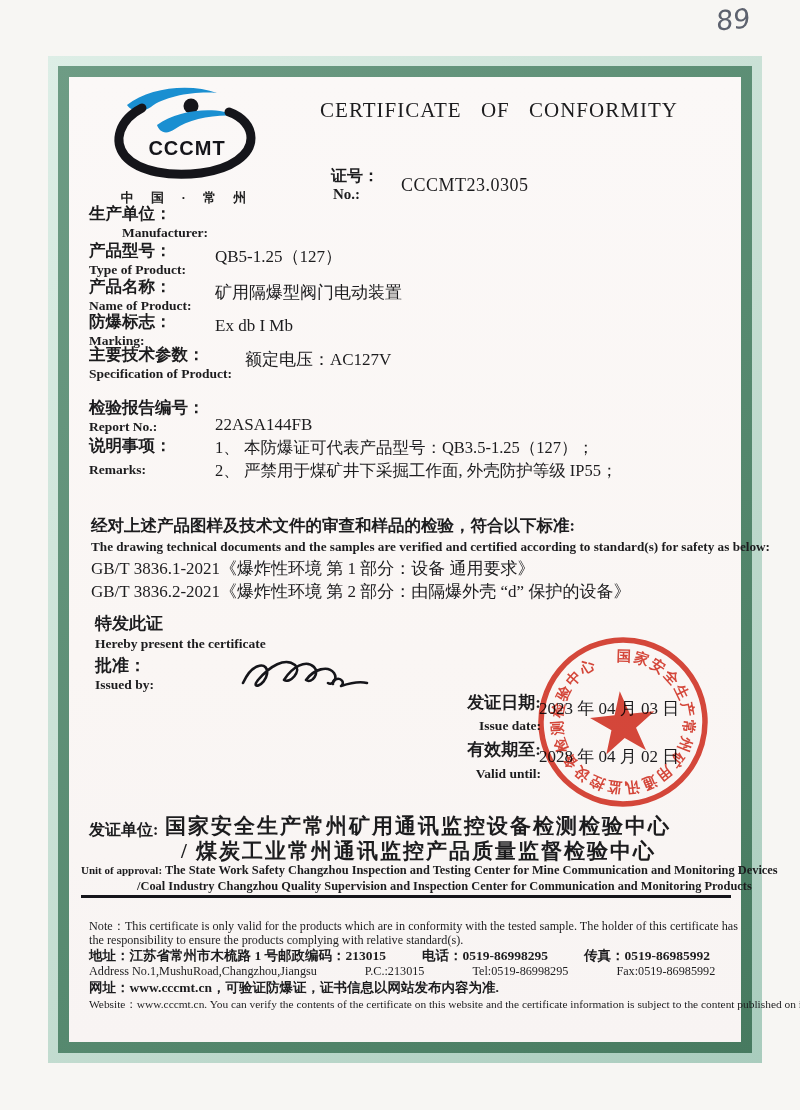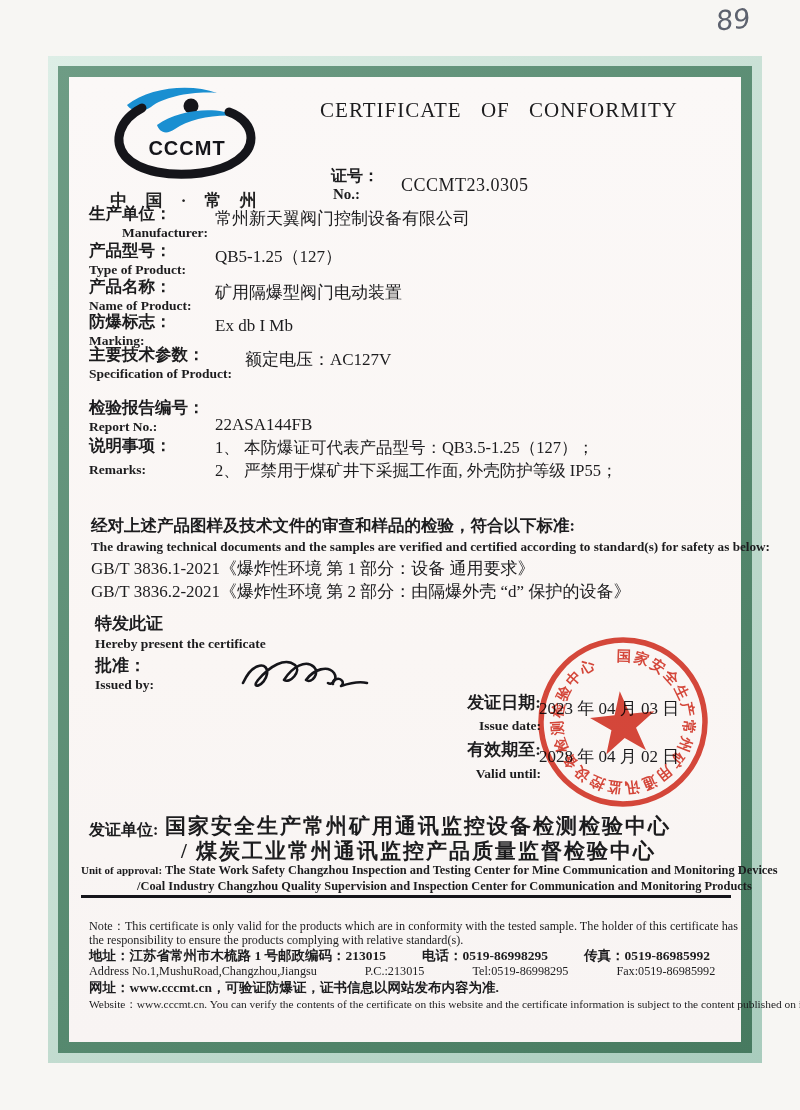--- a/index.html
+++ b/index.html
@@ -27,21 +27,21 @@
     background:linear-gradient(135deg,#6e9c85 0%,#578a70 55%,#477a60 100%);
     padding:11px;
   }
   .paper {
     position:relative; width:100%; height:100%;
     background:linear-gradient(180deg,#fbf8f7 0%,#faf6f4 60%,#f8f4f3 100%);
   }
   .abs { position:absolute; }
 
   
-  .logo-caption { font-size:17px; letter-spacing:7px; color:#222; font-weight:600; }
+  .logo-caption { font-size:13px; letter-spacing:7px; color:#222; font-weight:600; }
   .title-cn { font-size:42px; letter-spacing:27px; font-weight:500; white-space:nowrap; color:#17171a; }
   .title-en { font-size:21px; letter-spacing:1px; word-spacing:13px; margin-top:13px; font-weight:500; }
   .certno-cn { font-size:16px; font-weight:600; }
   .certno-en { font-size:15px; font-weight:700; }
   .certno-value { font-size:18px; letter-spacing:.5px; }
 
   
   .lab-cn { font-size:16.5px; font-weight:600; white-space:nowrap; }
   .lab-en { font-size:13.5px; font-weight:700; white-space:nowrap; }
   .val    { font-size:17px; white-space:nowrap; }
@@ -90,21 +90,20 @@
       <div class="abs" style="left:200px; top:8px; width:460px; text-align:center;">
         <div class="title-en">CERTIFICATE OF CONFORMITY</div>
       </div>
 
       <div class="abs certno-cn" style="left:262px; top:89px;">证号：</div>
       <div class="abs certno-en" style="left:264px; top:109px;">No.:</div>
       <div class="abs certno-value" style="left:332px; top:98px;">CCCMT23.0305</div>
 
       <div class="abs lab-cn" style="left:20px; top:126px;">生产单位：</div>
       <div class="abs lab-en" style="left:20px; top:148px;margin-left:33px;">Manufacturer:</div>
-      <div class="abs val" style="left:146px; top:130px;">常州新天翼阀门控制设备有限公司</div>
 
       <div class="abs lab-cn" style="left:20px; top:163px;">产品型号：</div>
       <div class="abs lab-en" style="left:20px; top:185px;">Type of Product:</div>
       <div class="abs val" style="left:146px; top:168px;">QB5-1.25（127）</div>
 
       <div class="abs lab-cn" style="left:20px; top:199px;">产品名称：</div>
       <div class="abs lab-en" style="left:20px; top:221px;">Name of Product:</div>
       <div class="abs val" style="left:146px; top:204px;">矿用隔爆型阀门电动装置</div>
 
       <div class="abs lab-cn" style="left:20px; top:234px;">防爆标志：</div>

